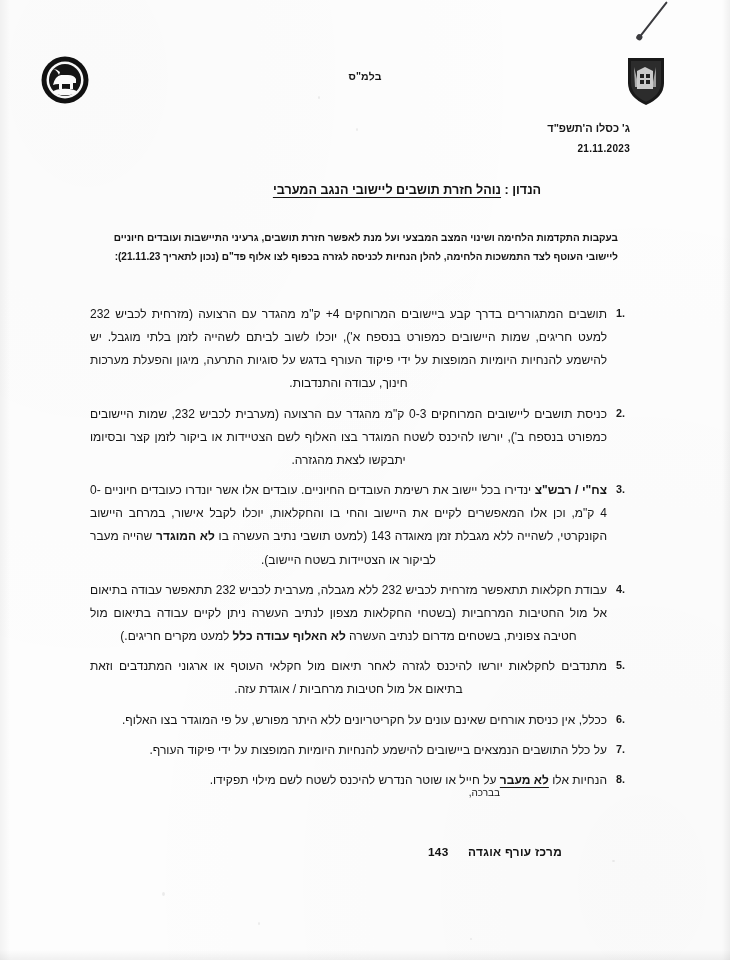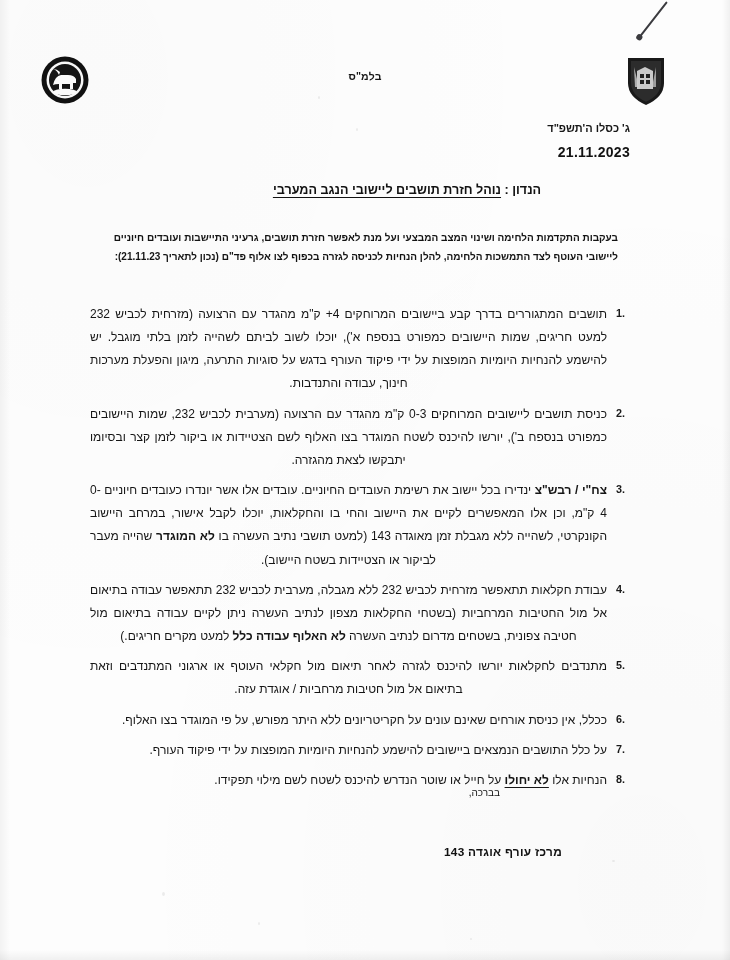--- a/index.html
+++ b/index.html
@@ -104,21 +104,21 @@
     right: 100px;
     text-align: right;
     line-height: 1.95;
   }
   .date-heb {
     font-size: 11px;
     font-weight: 600;
     color: #171717;
   }
   .date-greg {
-    font-size: 14px;
+    font-size: 10px;
     font-weight: 700;
     color: #131313;
     letter-spacing: 0.3px;
   }
 
   
   .subject-row {
     position: absolute;
     top: 183px;
     right: 0;
@@ -210,21 +210,21 @@
     right: 168px;
     font-size: 11.8px;
     font-weight: 700;
     letter-spacing: 0.3px;
     color: #111111;
   }
   .sign-name .unit-num {
     direction: ltr;
     unicode-bidi: isolate;
     display: inline-block;
-    margin-right: 0;
+    margin-right: 16px;
     text-align: center;
   }
 
   
   .speck {
     position: absolute;
     background: rgba(0,0,0,0.07);
     border-radius: 50%;
     pointer-events: none;
   }
@@ -318,21 +318,21 @@
       <div class="clause-body">ככלל, אין כניסת אורחים שאינם עונים על חקריטריונים ללא היתר מפורש, על פי המוגדר בצו האלוף.</div>
     </div>
 
     <div class="clause">
       <div class="clause-num">7.</div>
       <div class="clause-body">על כלל התושבים הנמצאים ביישובים להישמע להנחיות היומיות המופצות על ידי פיקוד העורף.</div>
     </div>
 
     <div class="clause">
       <div class="clause-num">8.</div>
-      <div class="clause-body">הנחיות אלו <u class="bold-u">לא יחולו</u> על חייל או שוטר הנדרש להיכנס לשטח לשם מילוי תפקידו.</div>
+      <div class="clause-body">הנחיות אלו <u class="bold-u">לא מעבר</u> על חייל או שוטר הנדרש להיכנס לשטח לשם מילוי תפקידו.</div>
     </div>
 
   </div>
 
   <div class="sign-regards">בברכה,</div>
 
   <div class="sign-name">
     <span>מרכז עורף אוגדה</span>
     <span class="unit-num">143</span>
   </div>

